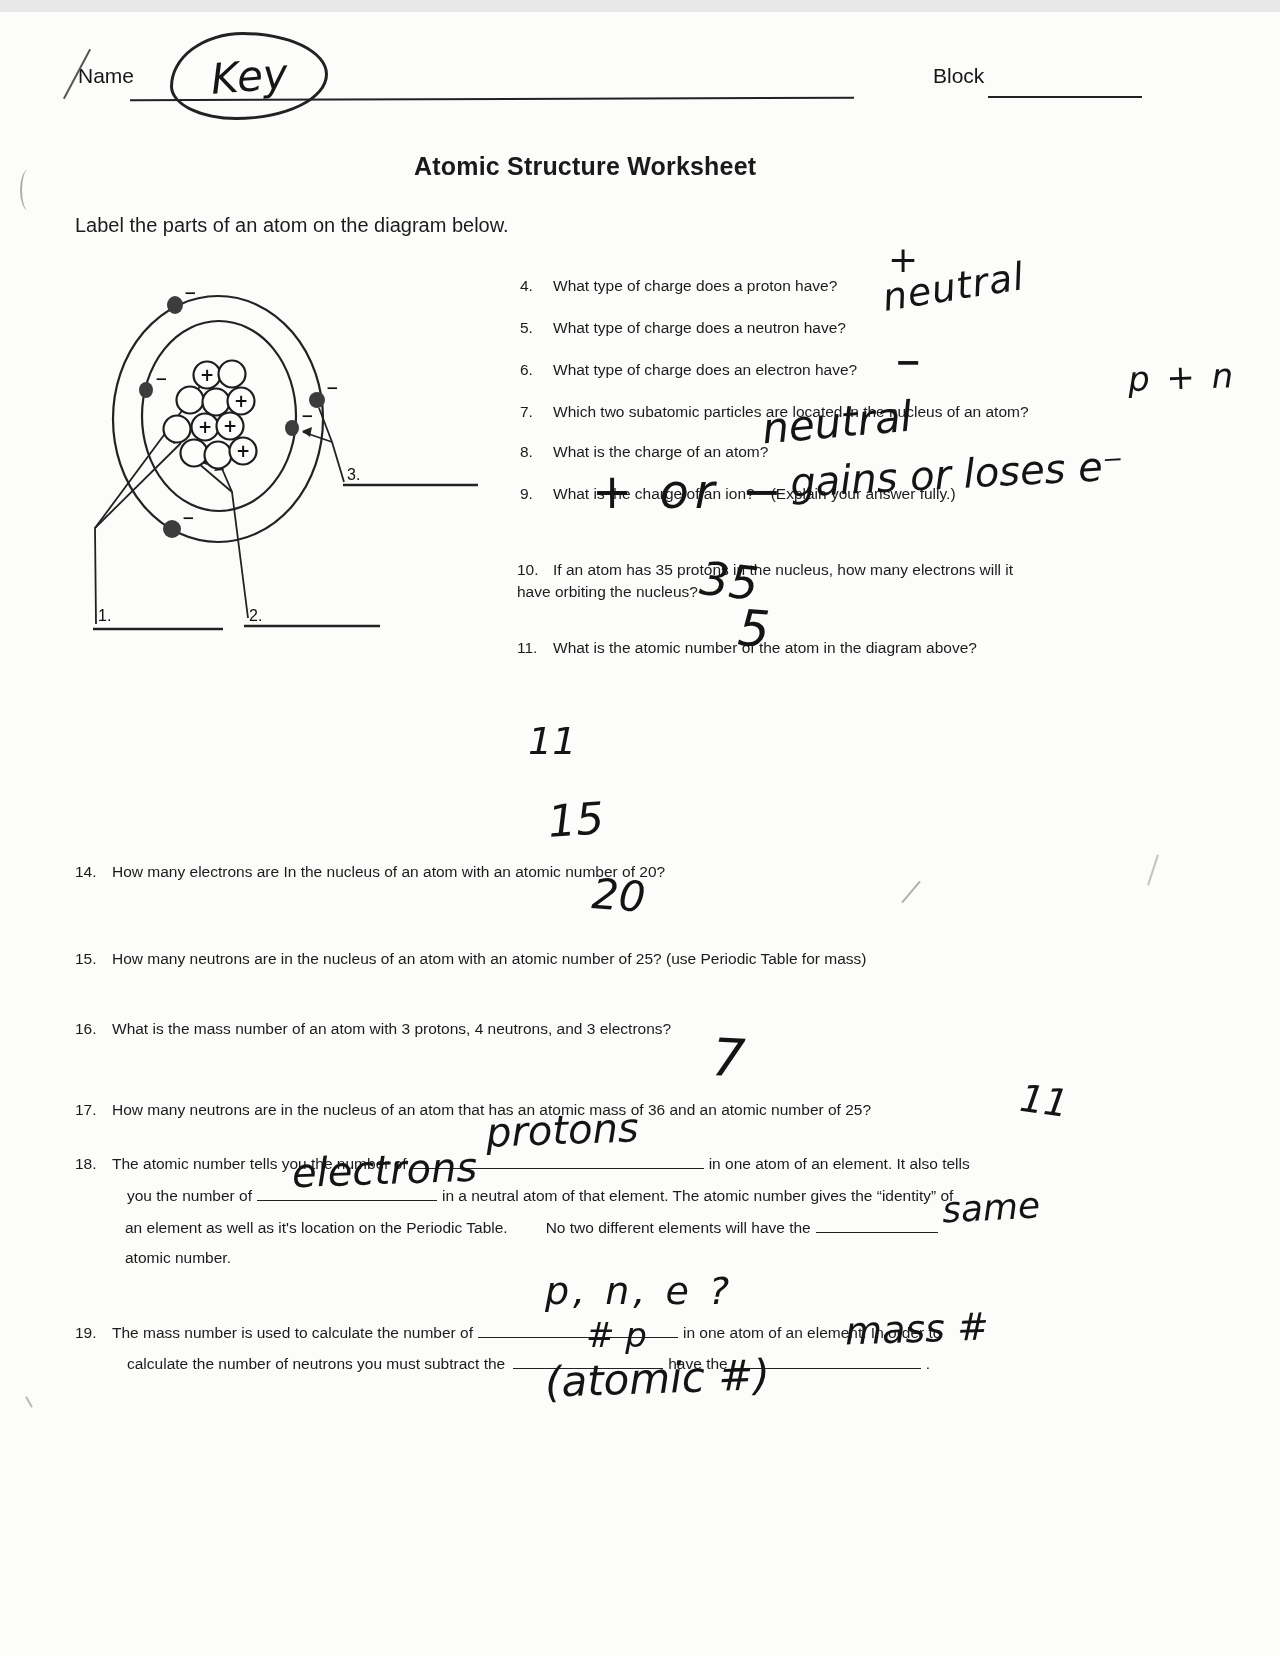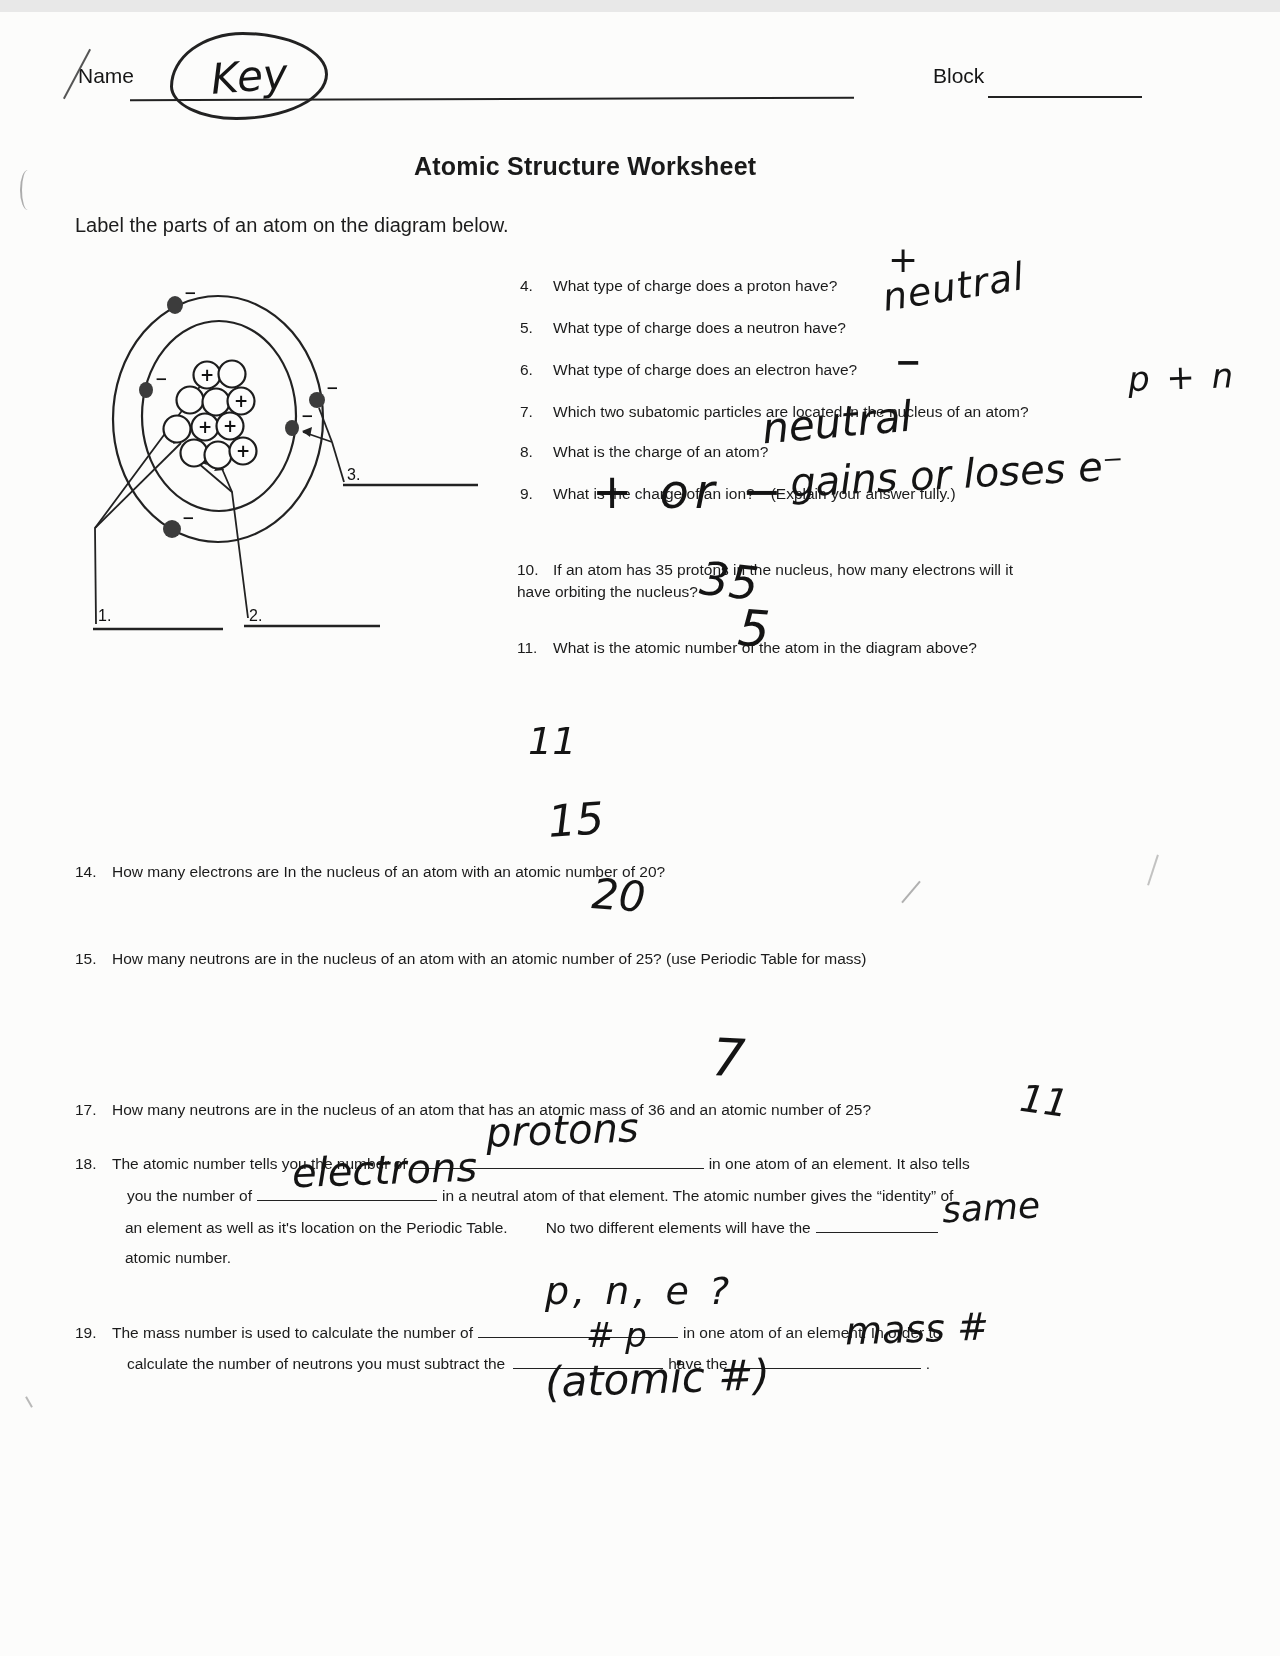--- a/index.html
+++ b/index.html
@@ -148,20 +148,23 @@
   <div class="q" style="left:517px;top:627px">
     <span class="qnum rcnum" style="width:36px">11.</span><span>What is the atomic number of the atom in the diagram above?</span>
   </div>
 
   <div class="q" style="left:75px;top:851px">
     <span class="qnum fwnum">14.</span><span>How many electrons are In the nucleus of an atom with an atomic number of 20?</span>
   </div>
   <div class="q" style="left:75px;top:938px">
     <span class="qnum fwnum">15.</span><span>How many neutrons are in the nucleus of an atom with an atomic number of 25? (use Periodic Table for mass)</span>
   </div>
+  <div class="q" style="left:75px;top:1008px">
+    <span class="qnum fwnum">16.</span><span>What is the mass number of an atom with 3 protons, 4 neutrons, and 3 electrons?</span>
+  </div>
   <div class="q" style="left:75px;top:1089px">
     <span class="qnum fwnum">17.</span><span>How many neutrons are in the nucleus of an atom that has an atomic mass of 36 and an atomic number of 25?</span>
   </div>
 
   <div class="q" style="left:75px;top:1141px">
     <span class="qnum fwnum">18.</span><span>The atomic number tells you the number of</span><span class="blank" style="width:292px"></span><span>in one atom of an element.  It also tells</span>
   </div>
   <div class="q" style="left:127px;top:1173px">
     <span>you the number of</span><span class="blank" style="width:180px"></span><span>in a neutral atom of that element.  The atomic number gives the “identity” of</span>
   </div>

